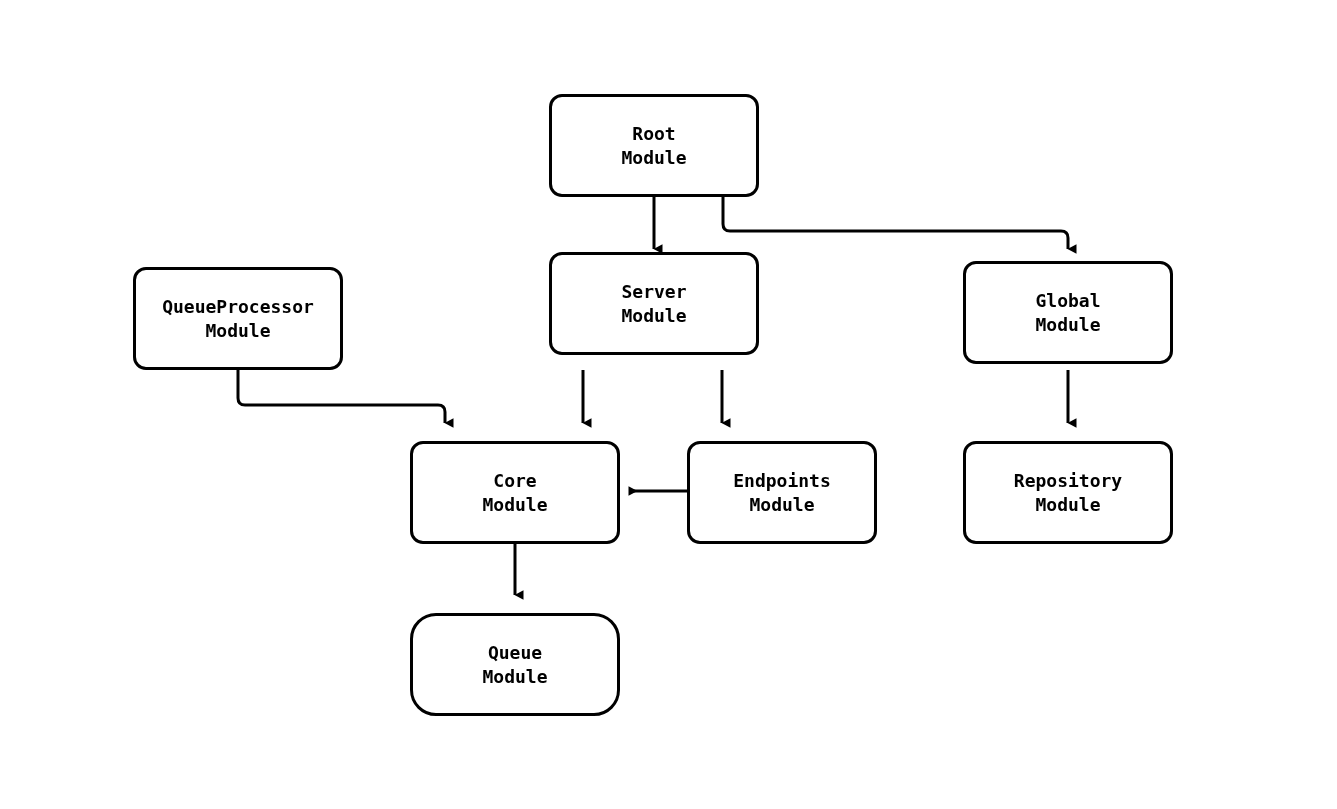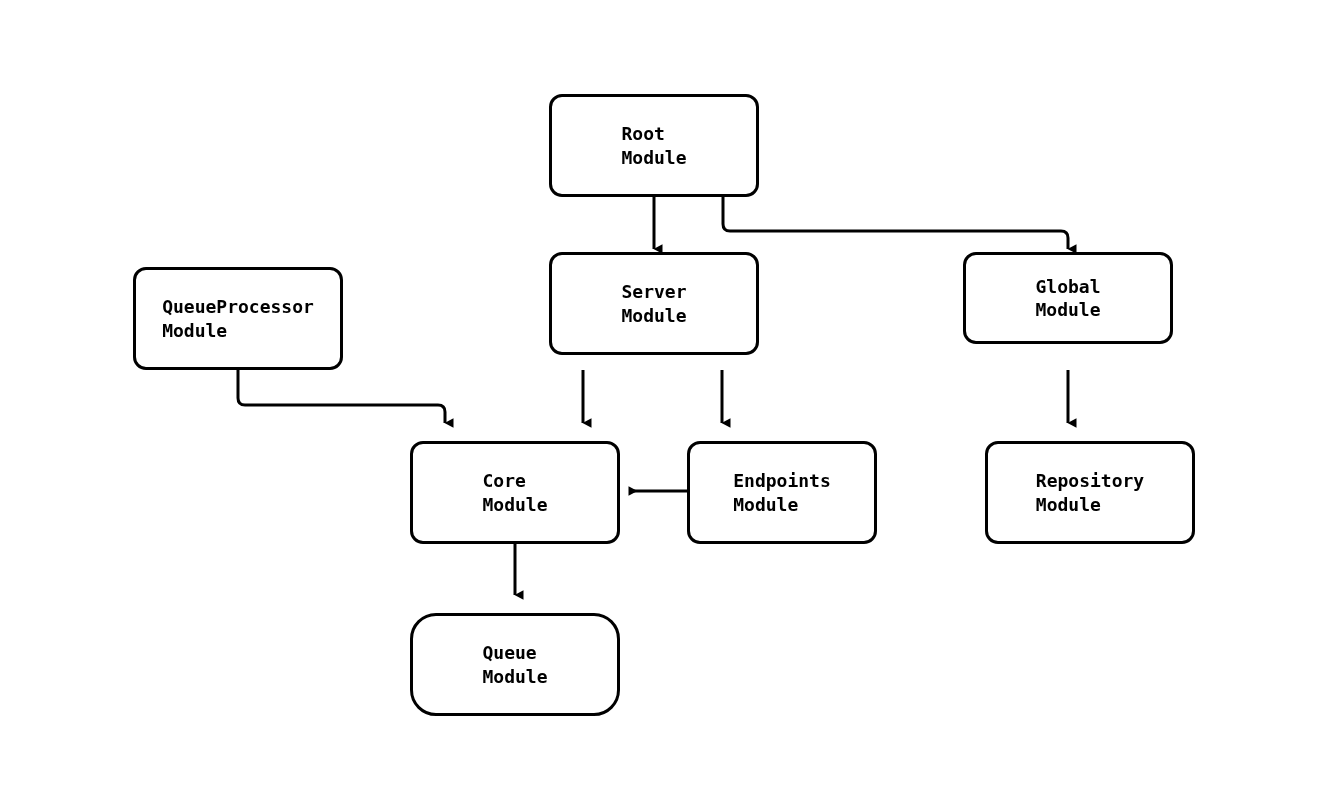--- a/index.html
+++ b/index.html
@@ -38,20 +38,21 @@
     align-items: center;
     justify-content: center;
     z-index: 2;
   }
   .node-label {
     font-family: "DejaVu Sans Mono", monospace;
     font-size: 18px;
     font-weight: 700;
     line-height: 1.28;
     color: #000000;
+    text-align: center;
     white-space: pre-line;
     letter-spacing: 0px;
   }
 </style>
 </head>
 <body>
 
 <div id="diagram-canvas">
 
   <svg id="edge-layer" width="1337" height="809" viewBox="0 0 1337 809" xmlns="http://www.w3.org/2000/svg">
@@ -91,36 +92,36 @@
   <div class="node" style="left:133px; top:267px; width:210px; height:103px;">
     <span class="node-label">QueueProcessor
 Module</span>
   </div>
 
   <div class="node" style="left:549px; top:252px; width:210px; height:103px;">
     <span class="node-label">Server
 Module</span>
   </div>
 
-  <div class="node" style="left:963px; top:252px; width:210px; height:92px;">
+  <div class="node" style="left:963px; top:261px; width:210px; height:103px;">
     <span class="node-label">Global
 Module</span>
   </div>
 
   <div class="node" style="left:410px; top:441px; width:210px; height:103px;">
     <span class="node-label">Core
 Module</span>
   </div>
 
   <div class="node" style="left:687px; top:441px; width:190px; height:103px;">
     <span class="node-label">Endpoints
 Module</span>
   </div>
 
-  <div class="node" style="left:963px; top:441px; width:210px; height:103px;margin-left:22px;">
+  <div class="node" style="left:963px; top:441px; width:210px; height:103px;">
     <span class="node-label">Repository
 Module</span>
   </div>
 
   <div class="node" style="left:410px; top:613px; width:210px; height:103px;border-radius:26px;">
     <span class="node-label">Queue
 Module</span>
   </div>
 
 </div>

